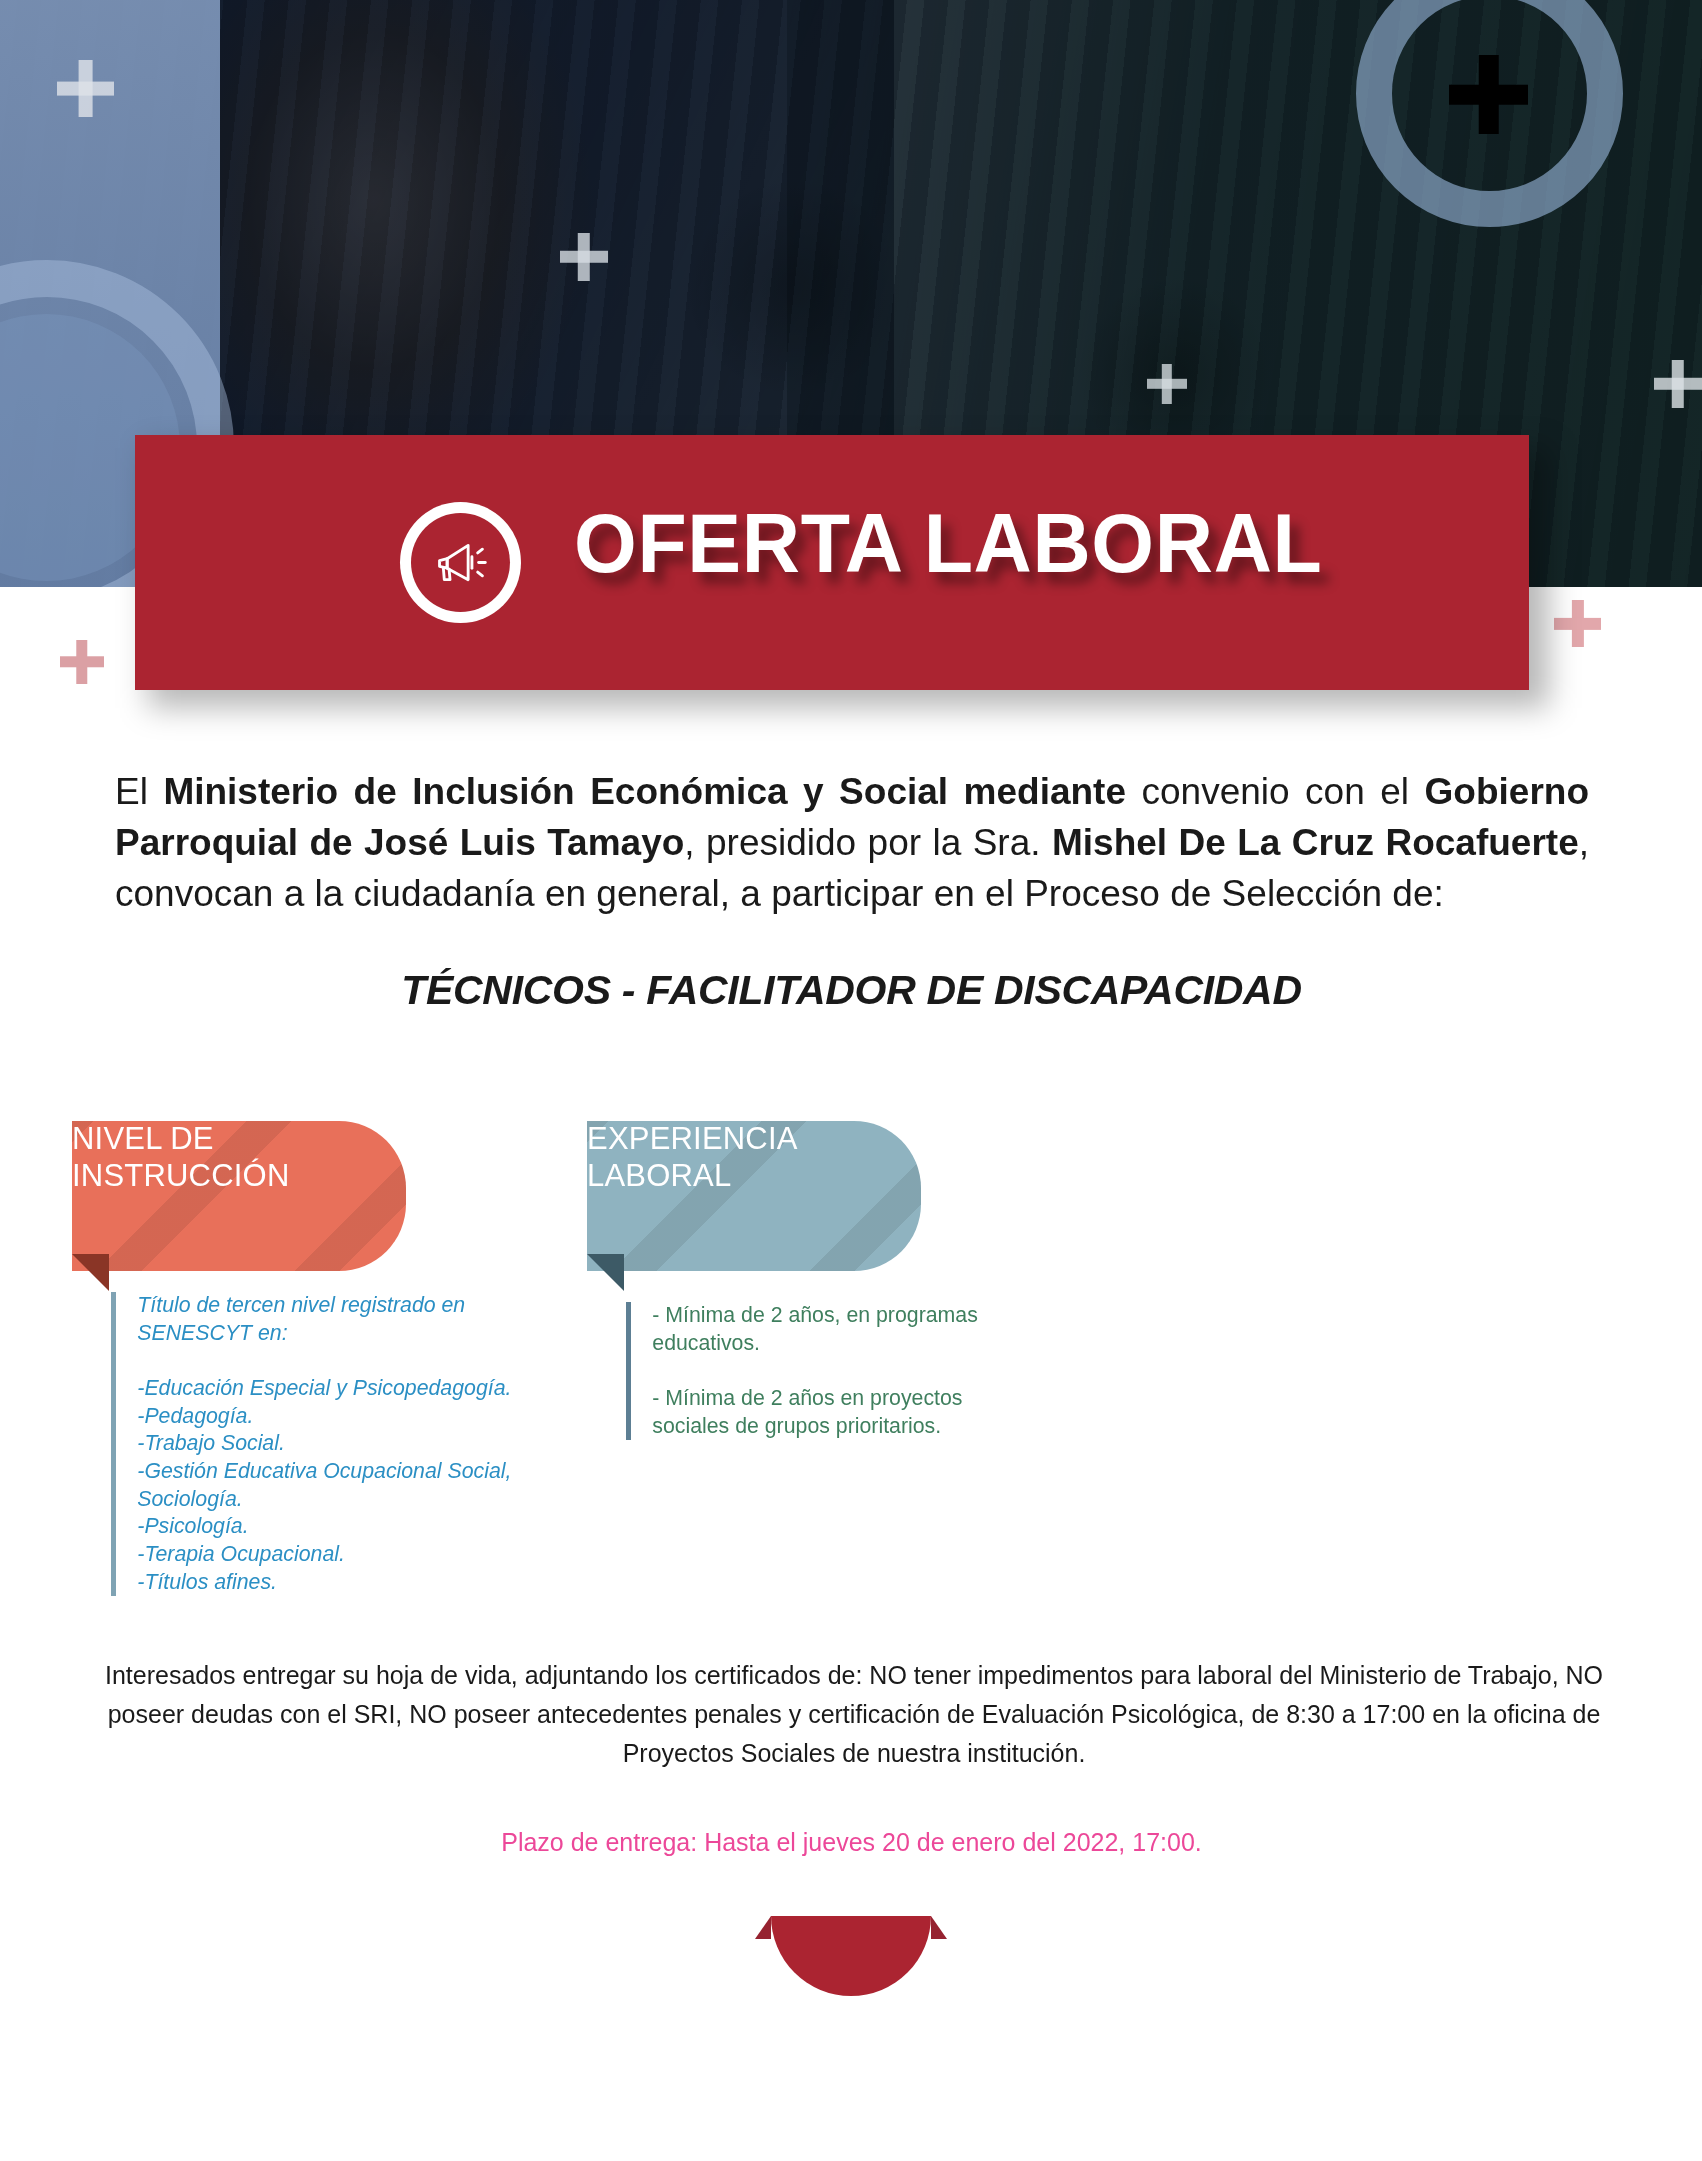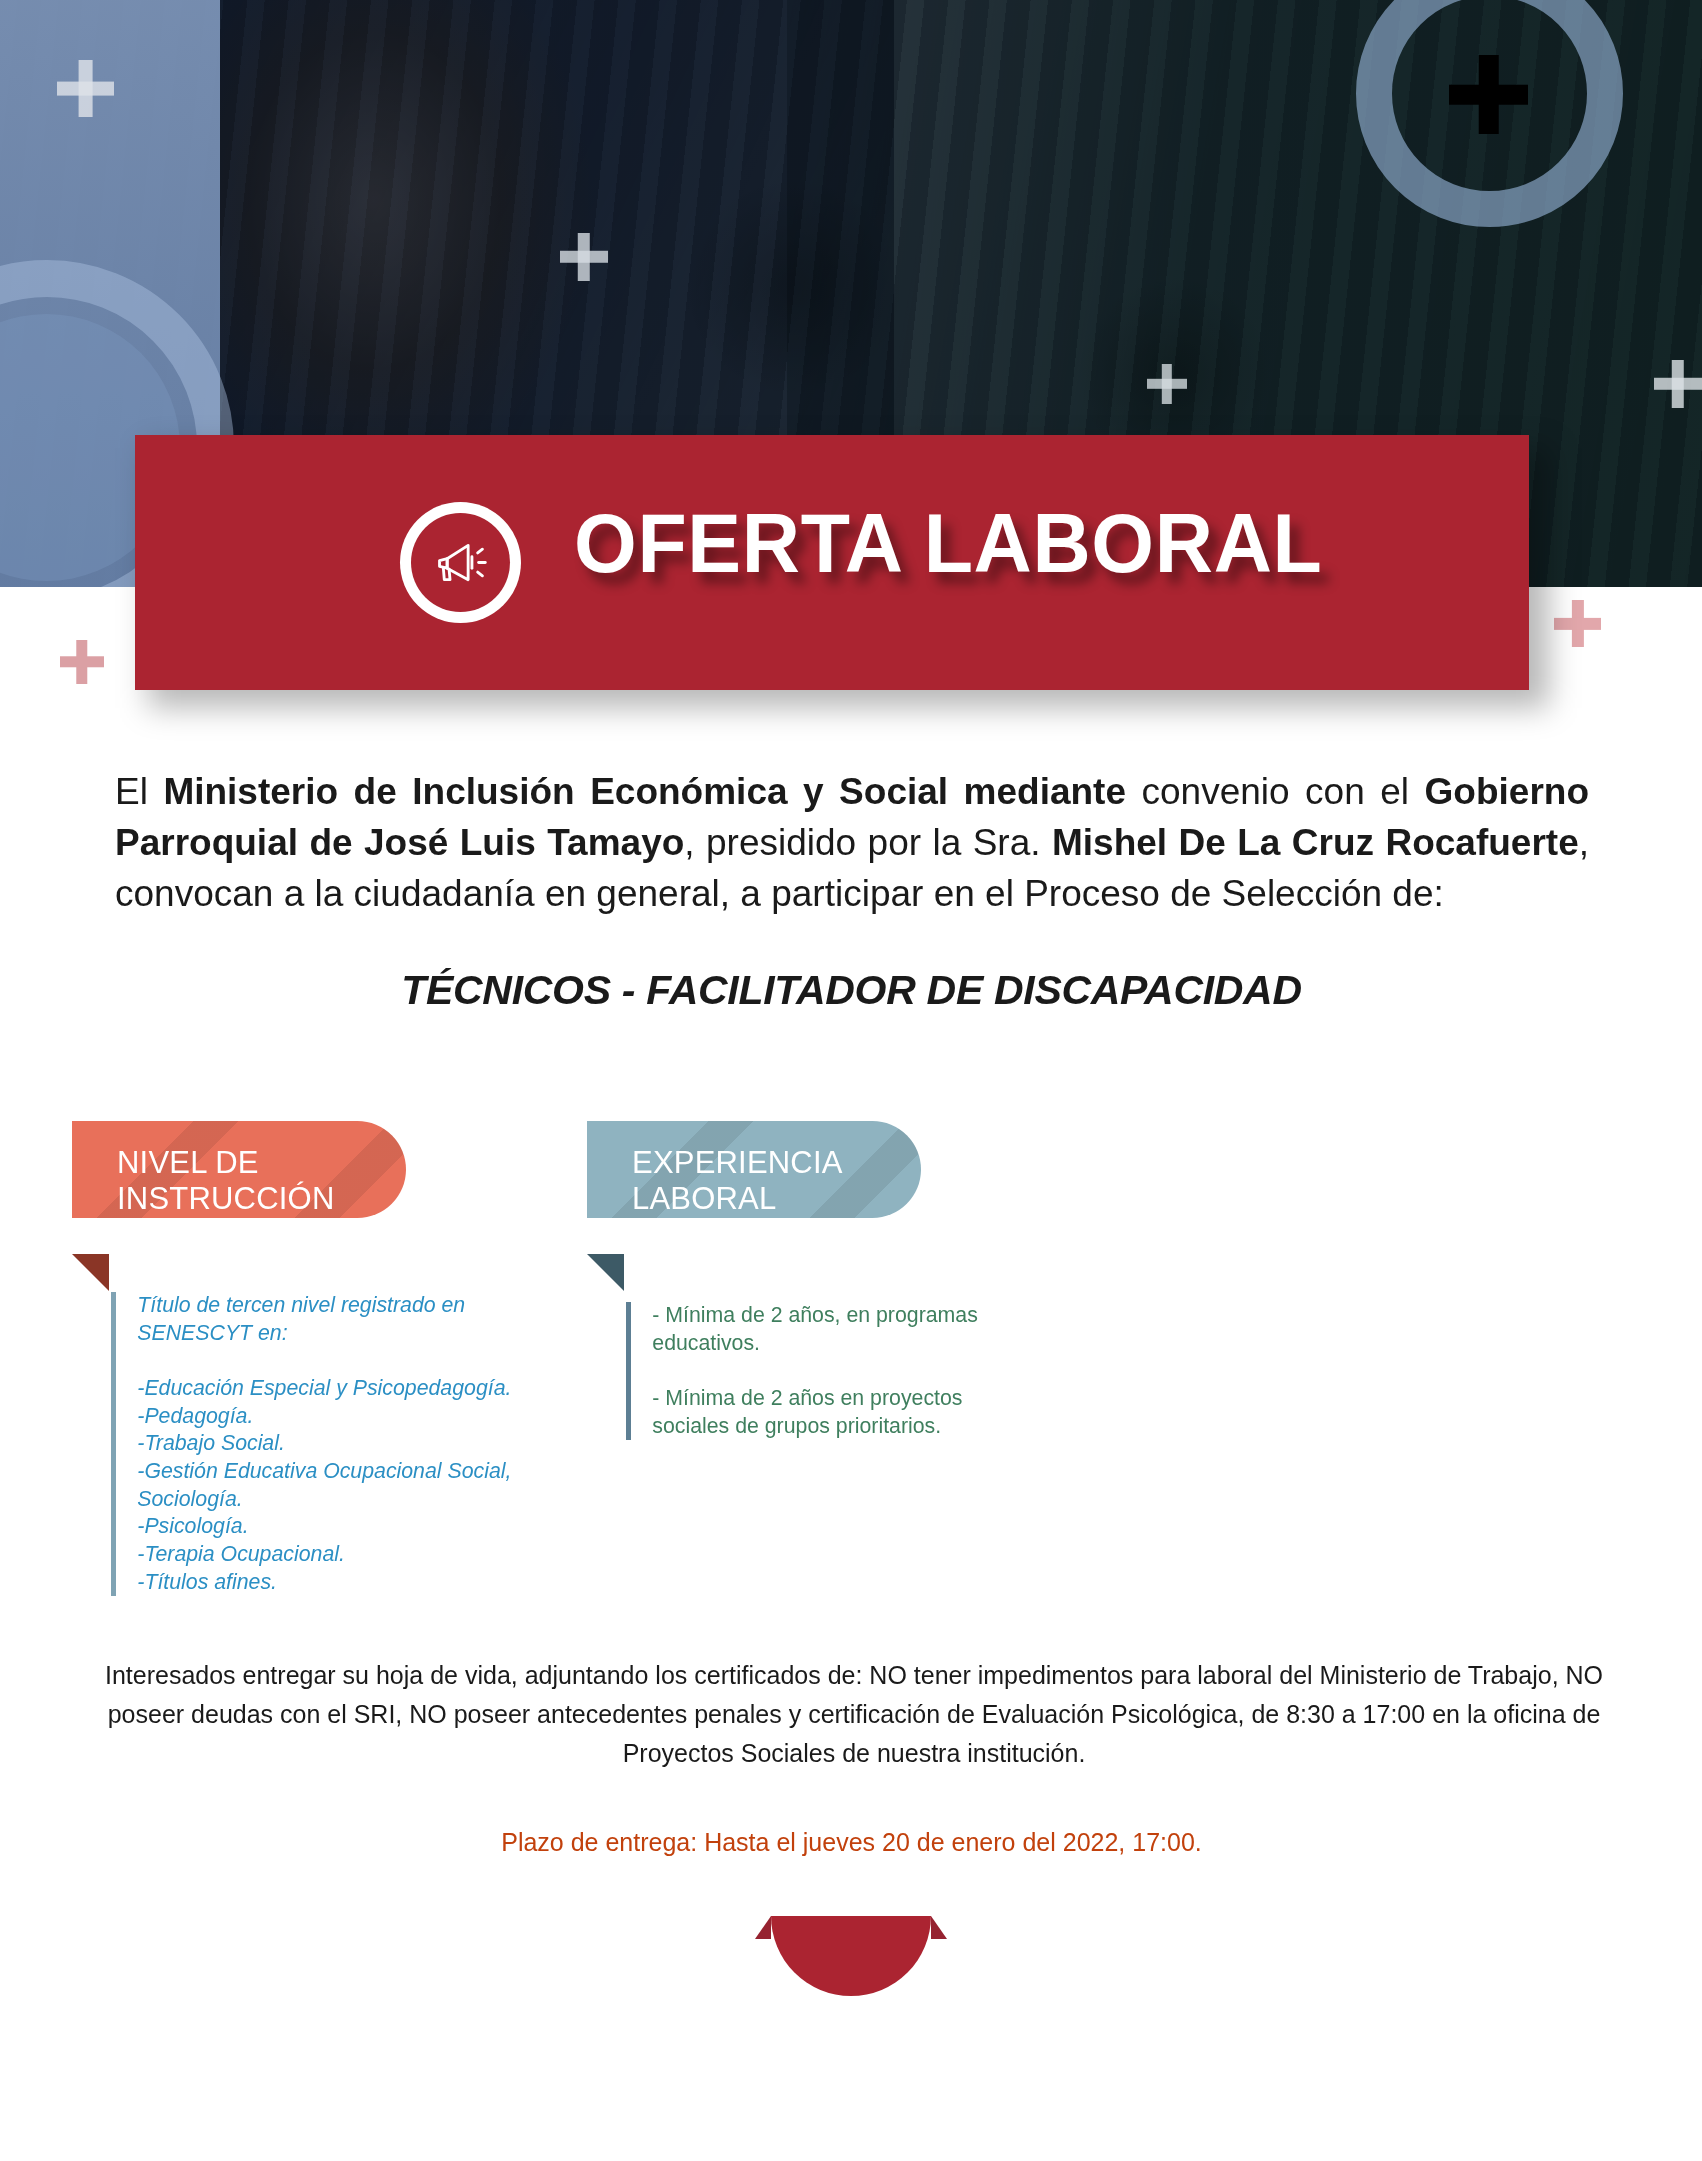--- a/index.html
+++ b/index.html
@@ -185,26 +185,25 @@
     width: 1703px;
     height: 507px;
   }
   .col { position: absolute; top: 0; }
   .col-1 { left: 72px;  width: 494px; }
   .col-2 { left: 587px;  width: 494px; }
   .col-3 { left: 1121px; width: 494px; }
 
   .banner {
     position: relative;
-    height: 97px;
+    height: 150px;
     border-radius: 0 67px 67px 0;
     overflow: hidden;
     display: flex;
-    align-items: flex-end;
-    padding-left: 45px;
+    align-items: flex-start;
   }
   .banner .stripes {
     position: absolute; inset: 0;
     background: repeating-linear-gradient(
       -45deg,
       rgba(255,255,255,0.00) 0px,
       rgba(255,255,255,0.00) 47px,
       rgba(0,0,0,0.085) 47px,
       rgba(0,0,0,0.085) 79px,
       rgba(255,255,255,0.00) 79px,
@@ -259,21 +258,21 @@
     font-size: 25px;
     line-height: 1.55;
     color: #1a1a1a;
   }
   .deadline {
     position: absolute;
     left: 0; top: 1828px;
     width: 1703px;
     text-align: center;
     font-size: 25px;
-    color: #c2410c;
+    color: #ec4899;
   }
 
   
   .gray-band {
     position: absolute;
     left: 0; top: 1633px;
     width: 1703px; height: 294px;
     background: linear-gradient(180deg, rgba(255,255,255,1) 0%, rgba(243,243,244,1) 30%, rgba(214,215,217,1) 88%, rgba(196,198,200,1) 100%);
     z-index: -1;
   }

